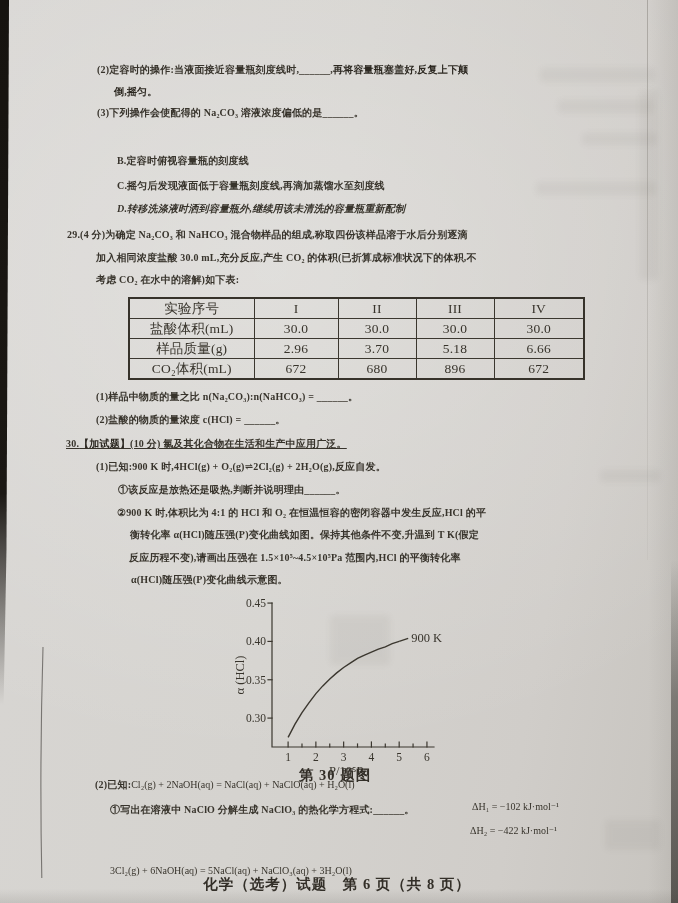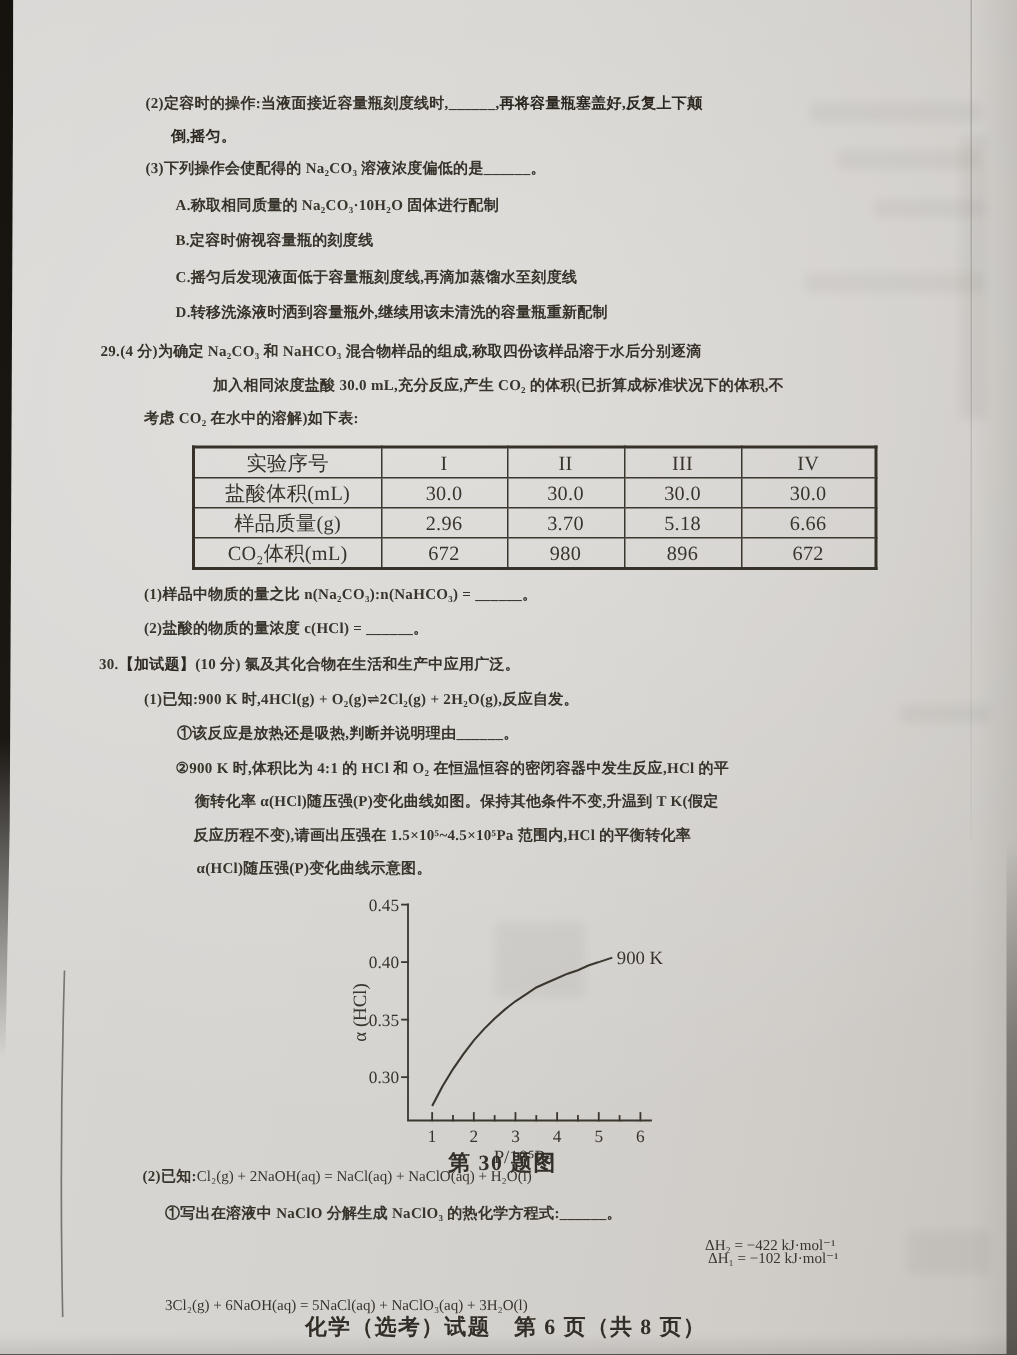--- a/index.html
+++ b/index.html
@@ -84,27 +84,26 @@
   <div class="smudge" style="left:582px;top:133px;width:75px;height:12px;"></div>
   <div class="smudge" style="left:536px;top:182px;width:120px;height:13px;"></div>
   <div class="smudge" style="left:640px;top:90px;width:18px;height:190px;"></div>
   <div class="smudge" style="left:600px;top:470px;width:60px;height:12px;"></div>
   <div class="smudge" style="left:330px;top:615px;width:60px;height:50px;"></div>
   <div class="smudge" style="left:605px;top:820px;width:55px;height:30px;"></div>
 
   <div class="line" style="left:97px;top:60px;"><span>(2)定容时的操作:当液面接近容量瓶刻度线时,______,</span><span class="b">再将容量瓶塞盖好,反复上下颠</span></div>
   <div class="line b" style="left:114px;top:82px;">倒,摇匀。</div>
   <div class="line" style="left:97px;top:103px;">(3)下列操作会使配得的 Na₂CO₃ 溶液浓度偏低的是______。</div>
-  <div class="line" style="left:117px;top:128px;">A.称取相同质量的 Na₂CO₃·10H₂O 固体进行配制</div>
   <div class="line" style="left:117px;top:151px;">B.定容时俯视容量瓶的刻度线</div>
   <div class="line" style="left:117px;top:176px;">C.摇匀后发现液面低于容量瓶刻度线,再滴加蒸馏水至刻度线</div>
-  <div class="line" style="left:117px;top:199px;">D.转移洗涤液时洒到容量瓶外,继续用该未清洗的容量瓶重新配制</div>
+  <div class="line" style="left:117px;top:199px;font-style:italic;">D.转移洗涤液时洒到容量瓶外,继续用该未清洗的容量瓶重新配制</div>
 
   <div class="line" style="left:67px;top:225px;">29.(4 分)为确定 Na₂CO₃ 和 NaHCO₃ 混合物样品的组成,称取四份该样品溶于水后分别逐滴</div>
-  <div class="line" style="left:96px;top:248px;margin-left:46px;">加入相同浓度盐酸 30.0 mL,充分反应,产生 CO₂ 的体积(已折算成标准状况下的体积,不</div>
+  <div class="line" style="left:96px;top:248px;">加入相同浓度盐酸 30.0 mL,充分反应,产生 CO₂ 的体积(已折算成标准状况下的体积,不</div>
   <div class="line" style="left:96px;top:270px;">考虑 CO₂ 在水中的溶解)如下表:</div>
 
   <table id="exp-table">
     <colgroup>
         <col style="width:125px">
         <col style="width:84px">
         <col style="width:78px">
         <col style="width:78px">
         <col style="width:90px">
       </colgroup>
@@ -126,31 +125,31 @@
     <tr>
       <td>样品质量(g)</td>
       <td>2.96</td>
       <td>3.70</td>
       <td>5.18</td>
       <td>6.66</td>
     </tr>
     <tr>
       <td>CO₂体积(mL)</td>
       <td>672</td>
-      <td>980</td>
+      <td>680</td>
       <td>896</td>
       <td>672</td>
     </tr>
   </tbody>
     </table>
 
   <div class="line" style="left:96px;top:387px;">(1)样品中物质的量之比 n(Na₂CO₃):n(NaHCO₃) = ______。</div>
   <div class="line" style="left:96px;top:410px;">(2)盐酸的物质的量浓度 c(HCl) = ______。</div>
 
-  <div class="line" style="left:66px;top:434px;"><span>30.</span><span class="b">【加试题】</span><span>(10 分) 氯及其化合物在生活和生产中应用广泛。</span></div>
+  <div class="line" style="left:66px;top:434px;text-decoration:underline;"><span>30.</span><span class="b">【加试题】</span><span>(10 分) 氯及其化合物在生活和生产中应用广泛。</span></div>
   <div class="line" style="left:96px;top:457px;">(1)已知:900 K 时,4HCl(g) + O₂(g)⇌2Cl₂(g) + 2H₂O(g),反应自发。</div>
   <div class="line" style="left:118px;top:480px;">①该反应是放热还是吸热,判断并说明理由______。</div>
   <div class="line" style="left:117px;top:503px;">②900 K 时,体积比为 4:1 的 HCl 和 O₂ 在恒温恒容的密闭容器中发生反应,HCl 的平</div>
   <div class="line" style="left:130px;top:525px;">衡转化率 α(HCl)随压强(P)变化曲线如图。保持其他条件不变,升温到 T K(假定</div>
   <div class="line" style="left:129px;top:548px;">反应历程不变),请画出压强在 1.5×10⁵~4.5×10⁵Pa 范围内,HCl 的平衡转化率</div>
   <div class="line" style="left:131px;top:570px;">α(HCl)随压强(P)变化曲线示意图。</div>
 
   <svg id="q30-chart" width="230" height="196" viewBox="0 0 230 196">
       <path d="M42,11 V155 H204" class="axis"></path>
       <line x1="38" y1="126.09265175718849" x2="42" y2="126.09265175718849" class="axis"></line>
@@ -180,20 +179,20 @@
       <line x1="183.0615114235501" y1="155" x2="183.0615114235501" y2="152" class="axis"></line>
       <text x="119" y="183" class="axlabel">P/10⁵Pa</text>
       <text x="14" y="83" class="axlabel" transform="rotate(-90 14 83)">α (HCl)</text>
       <polyline points="58.1,145.3 65.0,132.2 72.0,120.7 78.9,110.8 85.9,101.6 92.8,93.9 99.8,87.0 106.7,80.9 113.6,75.5 120.6,70.9 127.5,66.3 134.5,63.2 141.4,60.2 148.4,57.1 155.3,54.8 162.2,51.7 169.2,49.4" class="curve"></polyline>
       <line x1="169.1775043936731" y1="49.41533546325877" x2="178.1775043936731" y2="46.41533546325877" class="curve"></line>
       <text x="181.1775043936731" y="50.41533546325877" class="serieslabel">900 K</text>
     </svg>
   <div id="chart-caption">第 30 题图</div>
 
   <div class="line" style="left:95px;top:775px;"><span class="lab">(2)已知:</span><span class="eq">Cl₂(g) + 2NaOH(aq) = NaCl(aq) + NaClO(aq) + H₂O(l)</span></div>
-  <div class="line eq" style="left:472px;top:797px;margin-top:33px;">ΔH₁ = −102 kJ·mol⁻¹</div>
+  <div class="line eq" style="left:472px;top:797px;">ΔH₁ = −102 kJ·mol⁻¹</div>
   <div class="line eq" style="left:110px;top:821px;margin-top:40px;">3Cl₂(g) + 6NaOH(aq) = 5NaCl(aq) + NaClO₃(aq) + 3H₂O(l)</div>
   <div class="line eq" style="left:470px;top:821px;">ΔH₂ = −422 kJ·mol⁻¹</div>
   <div class="line" style="left:110px;top:800px;">①写出在溶液中 NaClO 分解生成 NaClO₃ 的热化学方程式:______。</div>
 
   <div id="page-footer">化学（选考）试题　第 6 页（共 8 页）</div>
 
 </div>
 
 </body></html>

